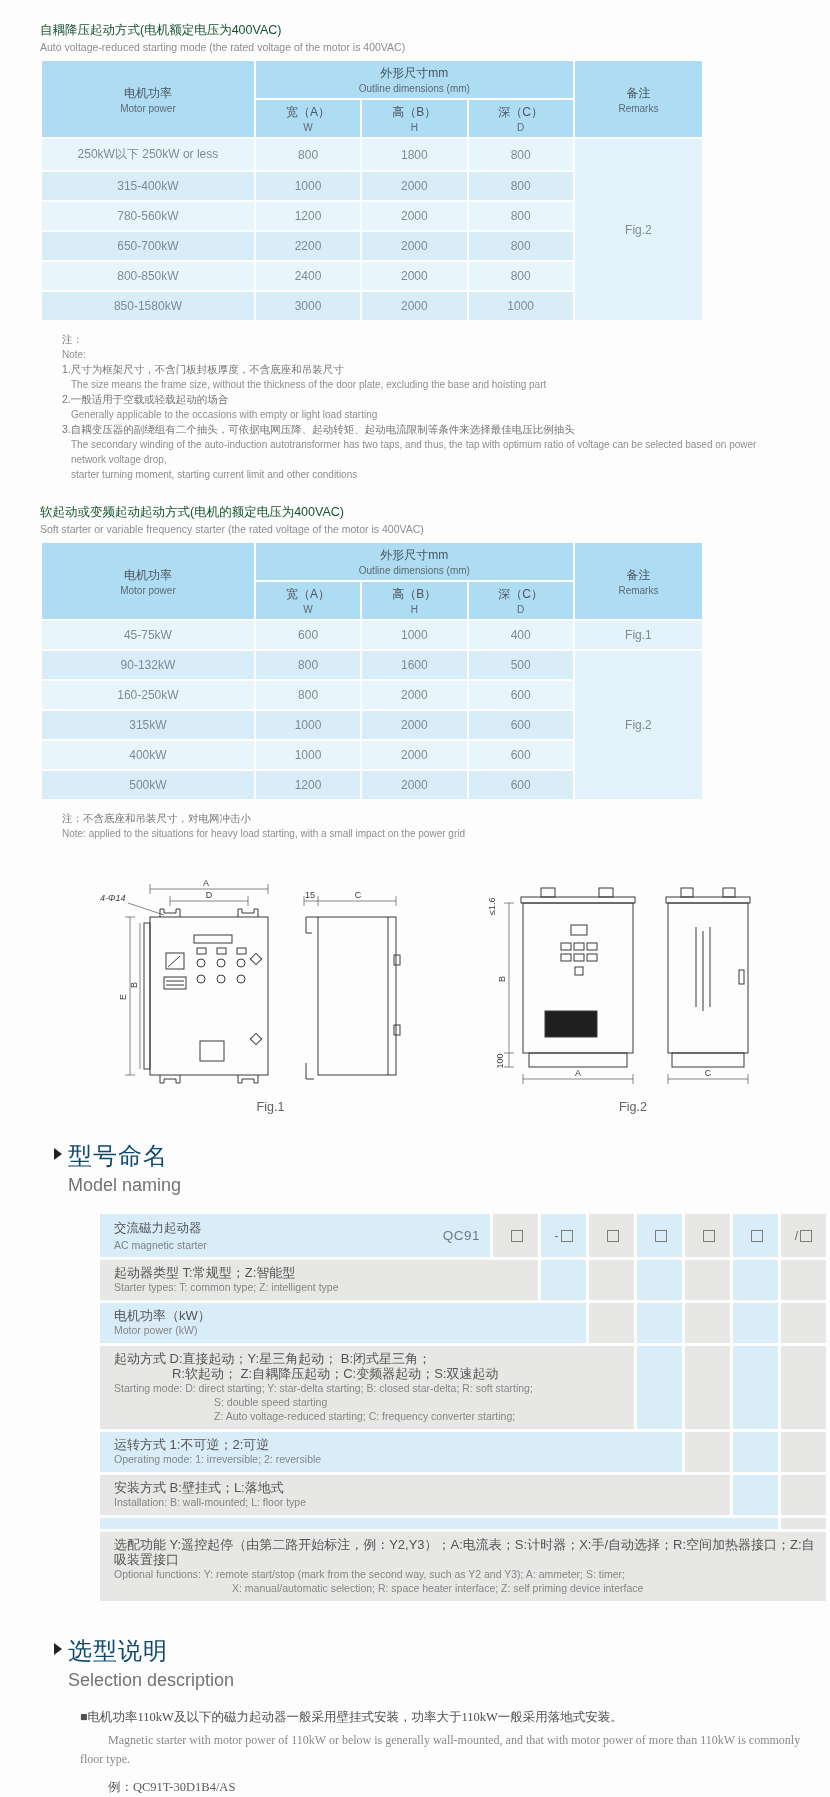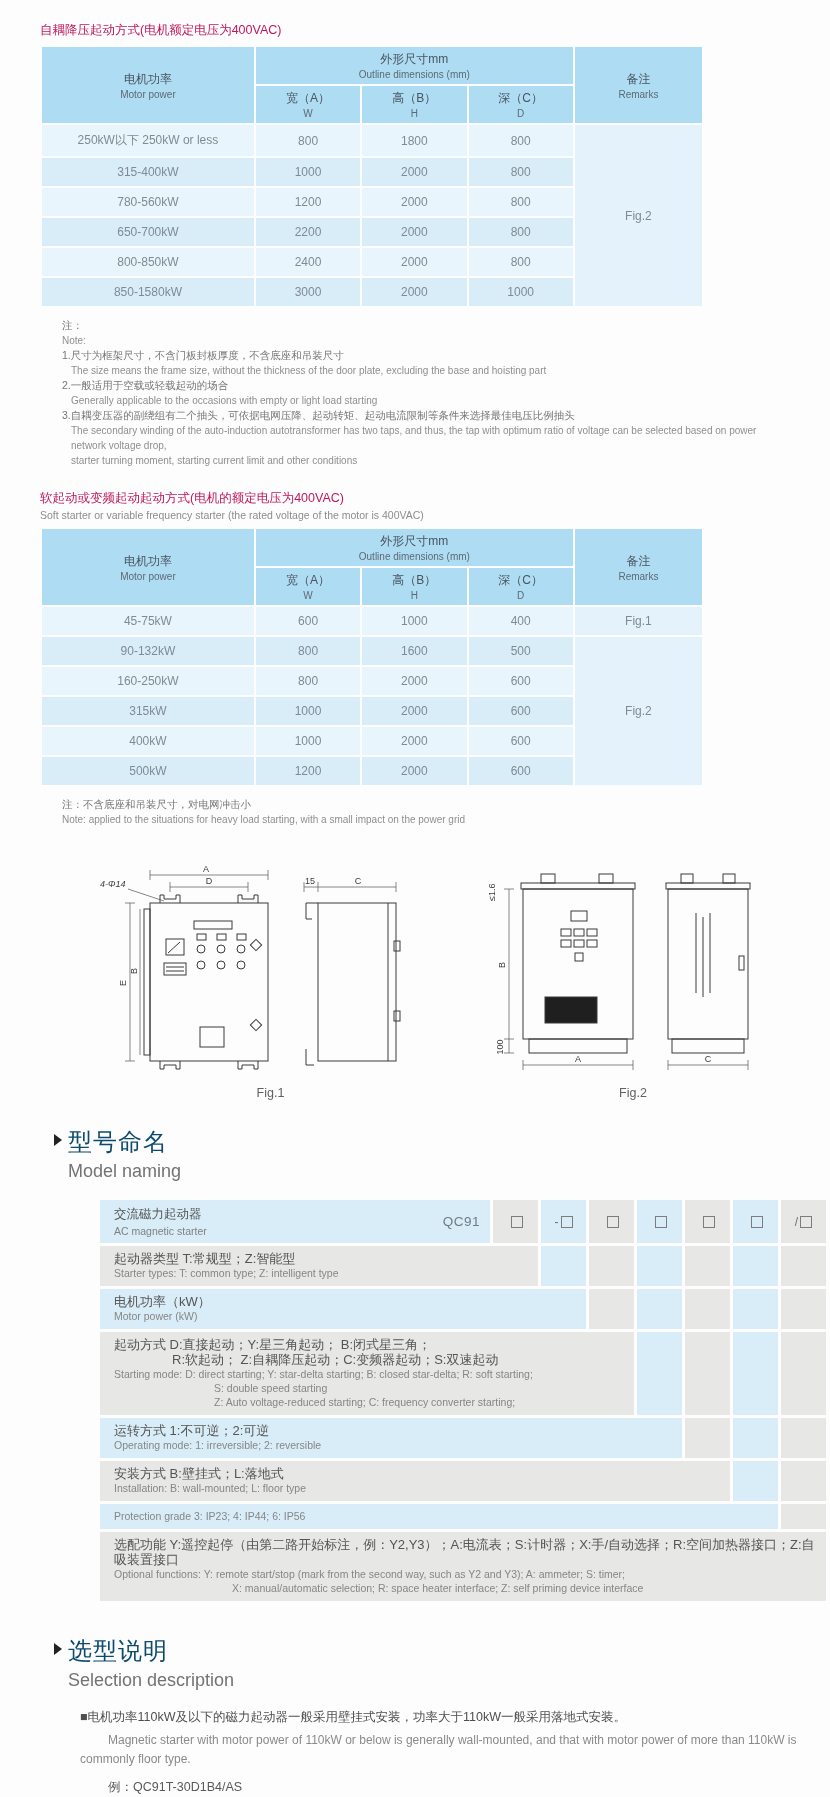--- a/index.html
+++ b/index.html
@@ -5,21 +5,21 @@
   * { box-sizing: border-box; margin: 0; padding: 0; }
   body {
     width: 830px; height: 1797px; margin: 0 auto;
     background: #fdfdfd;
     font-family: "Liberation Sans", "DejaVu Sans", sans-serif;
     color: #555; overflow: hidden;
   }
   .page { padding: 22px 38px 0 40px; }
 
   
-  .tbl-title-zh { font-size: 12.5px; color: #be185d; }
+  .tbl-title-zh { font-size: 12.5px; color: #14532d; }
   .tbl-title-en { font-size: 10.5px; color: #8d8d8d; margin-top: 2px; }
 
   
   table.dim { border-collapse: separate; border-spacing: 2px; width: 664px; margin-top: 6px; table-layout: fixed; }
   table.dim th, table.dim td { text-align: center; vertical-align: middle; }
   table.dim thead th { background: #aedcf3; color: #4a5560; font-weight: normal; padding: 4px 2px; }
   .hd-zh { font-size: 12px; }
   .hd-en { font-size: 10px; color: #5d6a75; margin-top: 1px; }
   table.dim tbody td { padding: 7px 2px; font-size: 12px; color: #7f8b94; }
   tr.row-a td { background: #e9f5fc; }
@@ -60,32 +60,33 @@
   .sq { display: inline-block; width: 12px; height: 12px; border: 1px solid #7d7d7d; vertical-align: -2px; margin-left: 2px; }
   .bar { padding: 5px 10px 6px 14px; }
   .bar .zh { font-size: 13px; color: #555; line-height: 15px; }
   .bar .en { font-size: 10.5px; color: #868686; line-height: 14px; }
   .ind1 { padding-left: 58px; }
   .ind2 { padding-left: 100px; }
   .ind3 { padding-left: 118px; }
   .strip { width: 100%; height: 100%; }
 
   
-  .sel-body { margin: 16px 0 0 40px; width: 724px; }
+  .sel-body { margin: 16px 0 0 40px; width: 724px; font-family: Liberation Serif, serif; }
   .sel-zh1 { font-size: 12.5px; color: #4f4f4f; line-height: 20px; }
   .sel-en1 { font-size: 12px; color: #8a8a8a; line-height: 19px; text-indent: 28px; margin-top: 4px; }
   .sel-example { font-size: 12.5px; color: #5a5a5a; margin: 10px 0 0 28px; }
 </style>
 </head>
 <body>
 
 <div class="page">
 
   <div>
     <div class="tbl-title-zh">自耦降压起动方式(电机额定电压为400VAC)</div>
+    <div class="tbl-title-en">Auto voltage-reduced starting mode (the rated voltage of the motor is 400VAC)</div>
   </div>
 
   <table class="dim">
     <colgroup>
         <col class="c-power">
         <col class="c-dim">
         <col class="c-dim">
         <col class="c-dim">
         <col class="c-rem">
       </colgroup>
@@ -459,21 +460,20 @@
     <div class="strip n-gray" style="grid-row:5;grid-column:8"></div>
 
     <div class="bar n-gray" style="grid-row:6;grid-column:1/7">
       <div class="zh">安装方式 B:壁挂式；L:落地式</div>
       <div class="en">Installation: B: wall-mounted;  L: floor type</div>
     </div>
     <div class="strip n-blue" style="grid-row:6;grid-column:7"></div>
     <div class="strip n-gray" style="grid-row:6;grid-column:8"></div>
 
     <div class="bar n-blue" style="grid-row:7;grid-column:1/8">
-      <div class="en">Protection grade  3: IP23; 4: IP44; 6: IP56</div>
     </div>
     <div class="strip n-gray" style="grid-row:7;grid-column:8"></div>
 
     <div class="bar n-gray" style="grid-row:8;grid-column:1/9">
       <div class="zh">选配功能  Y:遥控起停（由第二路开始标注，例：Y2,Y3）；A:电流表；S:计时器；X:手/自动选择；R:空间加热器接口；Z:自吸装置接口</div>
       <div class="en">Optional functions: Y: remote start/stop (mark from the second way, such as Y2 and Y3); A: ammeter; S: timer;</div>
       <div class="en ind3">X: manual/automatic selection; R: space heater interface; Z: self priming device interface</div>
     </div>
   </div>
 

